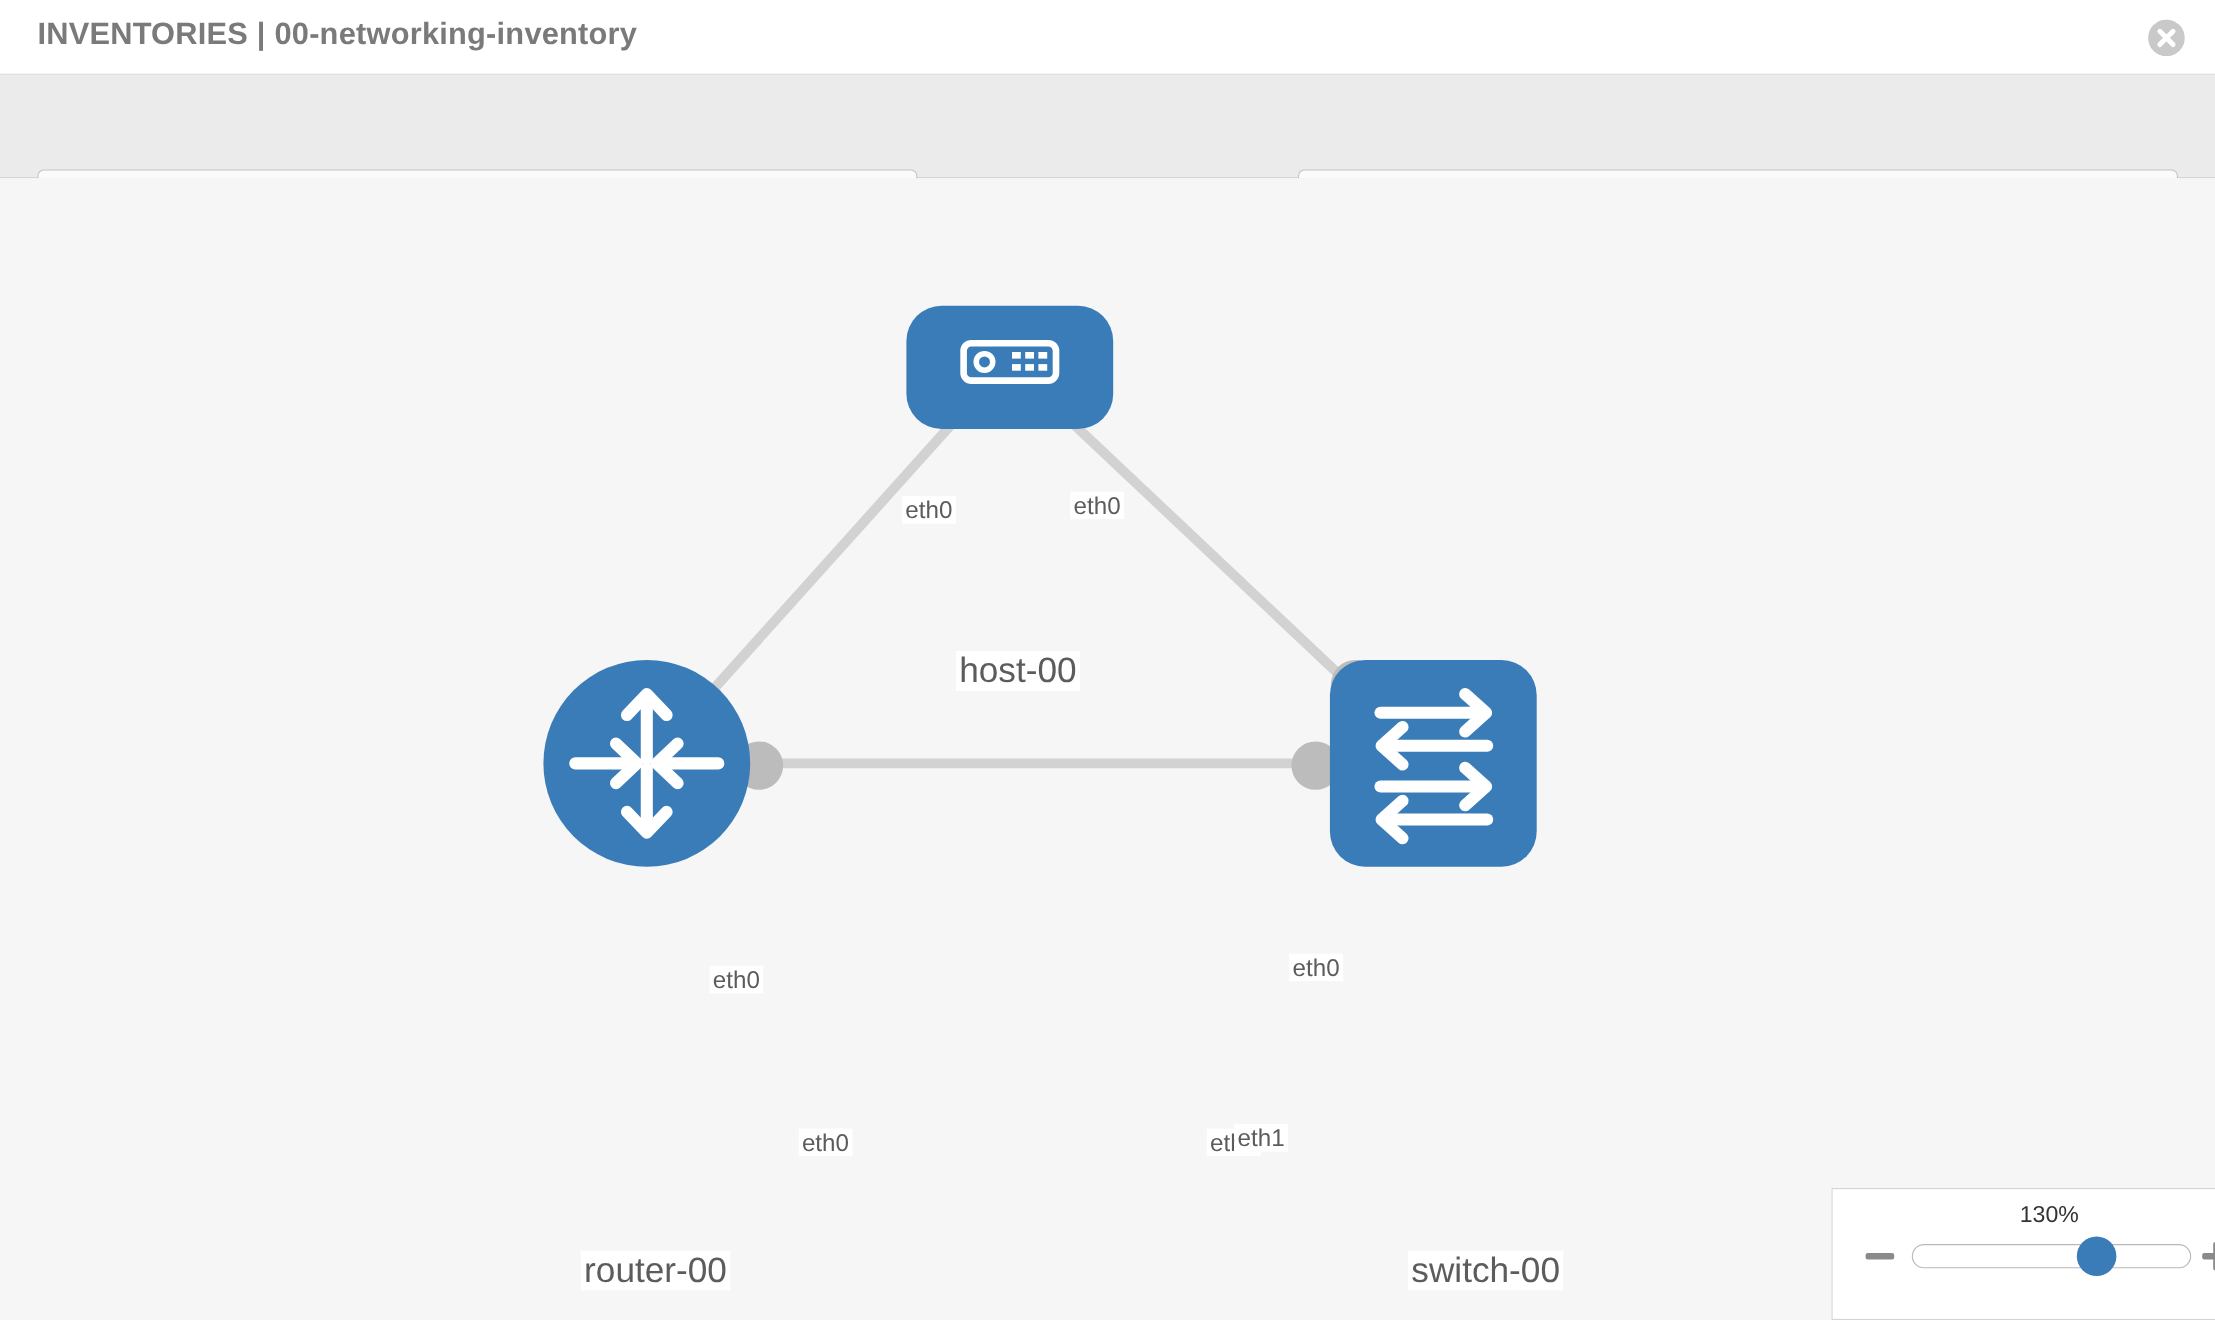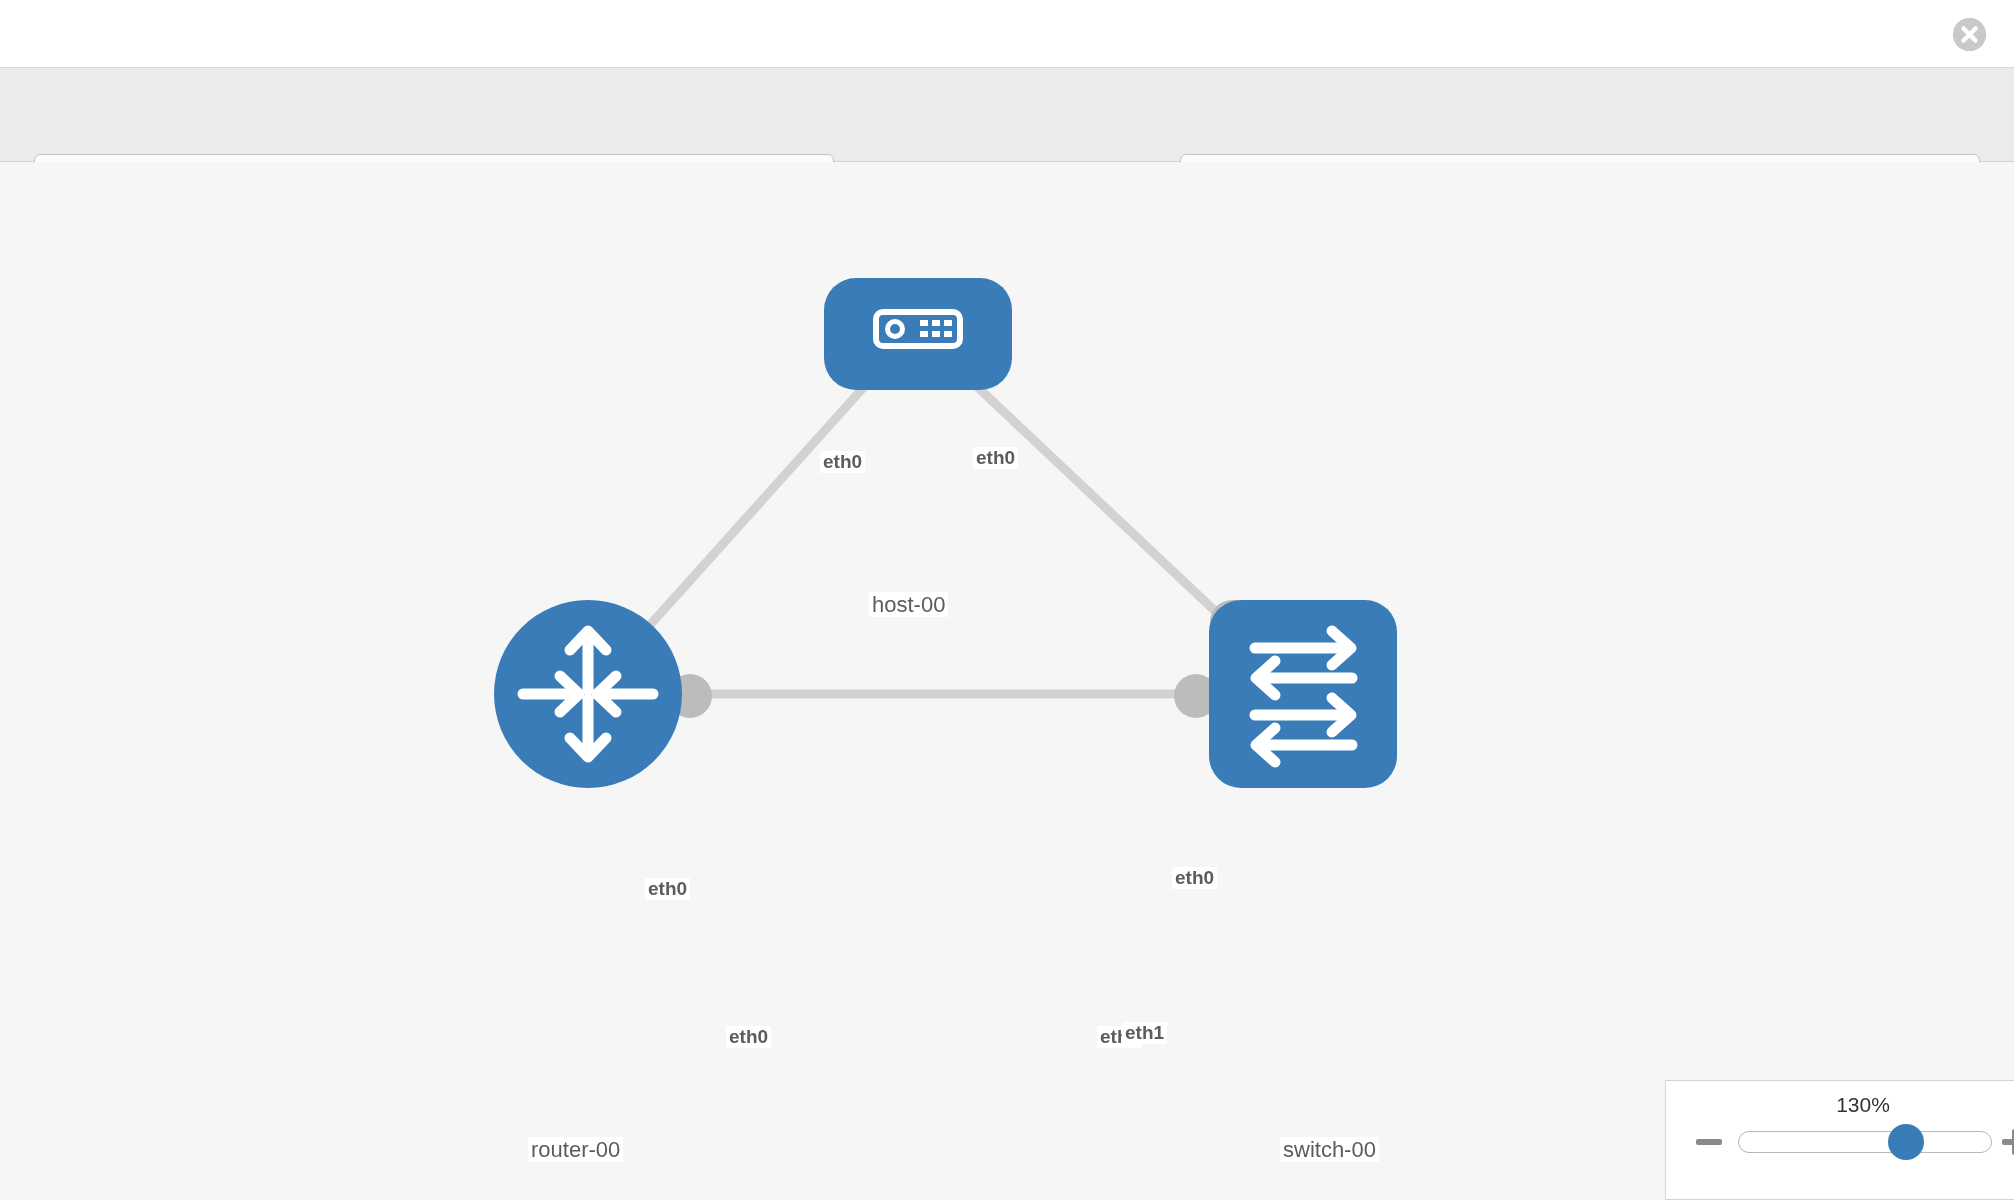--- a/index.html
+++ b/index.html
@@ -128,28 +128,27 @@
 
   
   .lbl {
     position: absolute;
     background: #ffffff;
     color: #5c5c5c;
     white-space: nowrap;
     line-height: 1.05;
   }
   .lbl-node {
+    font-size: 32px;
+    padding: 1px 3px;
+    text-align: right;
+  }
+  .lbl-iface {
     font-size: 22px;
     padding: 1px 3px;
-    text-align: right;
-  }
-  .lbl-iface {
-    font-size: 19px;
-    padding: 1px 3px;
-    font-weight: bold;
   }
 
   
   .zoom-panel {
     position: absolute;
     left: 1620px;
     top: 1080px;
     width: 394px;
     height: 120px;
     background: #ffffff;
@@ -209,20 +208,21 @@
     background: #3a7cb8;
     cursor: pointer;
   }
 </style>
 </head>
 <body>
 
 <div id="app">
 
   <div class="titlebar">
+    <div class="titlebar-title">INVENTORIES | 00-networking-inventory</div>
     <div class="close-btn">
       <svg width="33" height="33" viewBox="0 0 33 33" aria-hidden="true">
         <circle cx="16.5" cy="16.5" r="16.5" fill="#c9c9c9"></circle>
         <path d="M10.5 10.5 L22.5 22.5 M22.5 10.5 L10.5 22.5" stroke="#ffffff" stroke-width="4.5" stroke-linecap="round"></path>
       </svg>
     </div>
   </div>
 
   <div class="toolbar">
 

